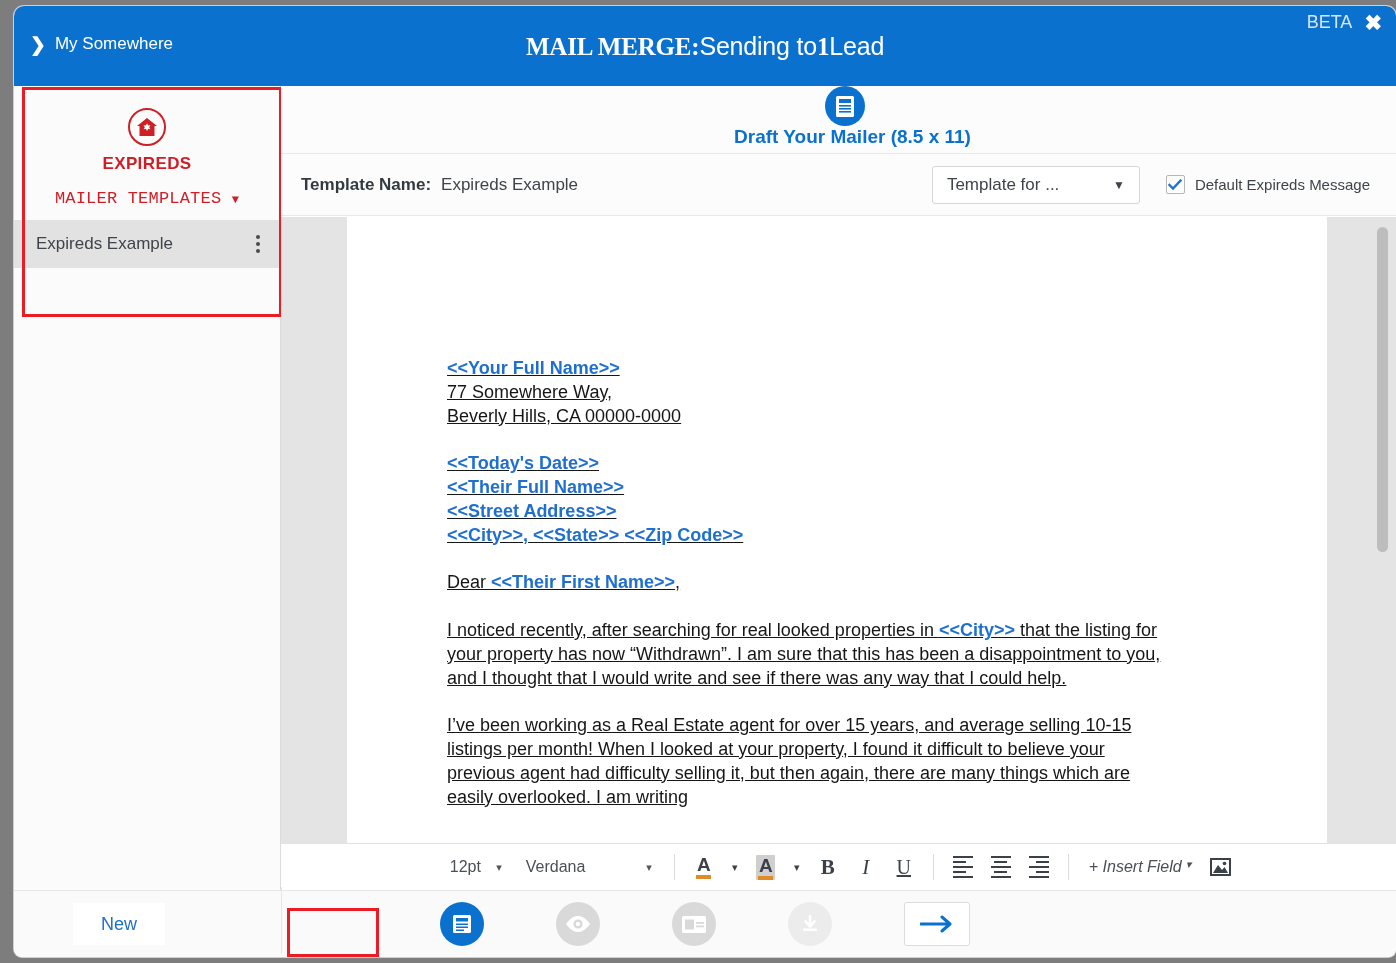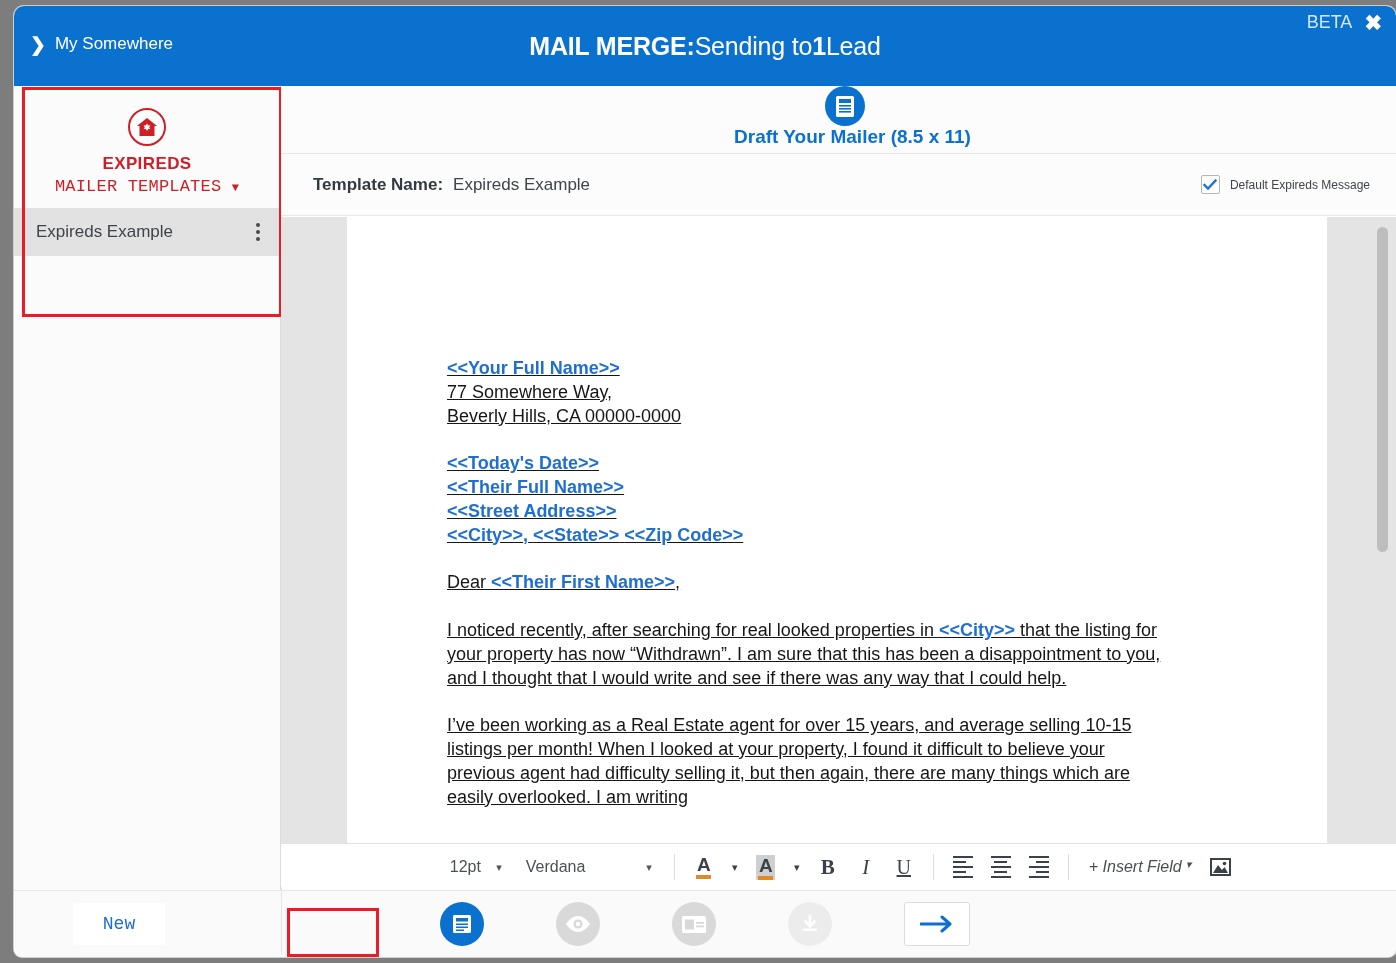--- a/index.html
+++ b/index.html
@@ -33,21 +33,21 @@
     color: #ffffff; font-size: 17px; cursor: pointer;
   }
   .chev-right {
     font-size: 19px; font-weight: bold; line-height: 1;
   }
   .header-title {
     position: absolute; left: 0; right: 0; top: 26px;
     text-align: center; color: #ffffff;
     font-size: 25px; letter-spacing: -0.2px;
   }
-  .header-title .b { font-weight: bold; }
+  .header-title .b { font-weight: bold; font-family: Liberation Serif, serif; }
   .beta-wrap {
     position: absolute; right: 14px; top: 6px;
     display: flex; align-items: center; gap: 12px; text-align: center;
   }
   .beta-label { color: #d4e7fa; font-size: 18px; }
   .close-x {
     color: #ffffff; font-size: 21px; font-weight: bold;
     cursor: pointer; line-height: 1;
   }
 
@@ -63,21 +63,21 @@
     text-align: center;
   }
   .house-icon {
     width: 38px; height: 38px; margin: 0 auto 8px;
     border: 2.5px solid #cf1f26; border-radius: 50%;
     display: flex; align-items: center; justify-content: center;
   }
   .house-icon svg { display: block; }
   .sidebar-title {
     color: #cf1f26; font-weight: bold; font-size: 17px;
-    letter-spacing: 0.4px; margin-bottom: 3px;
+    letter-spacing: 0.4px; margin-bottom: 15px;
   }
   .sidebar-sub {
     color: #cf1f26; font-size: 17px; letter-spacing: 0.2px;
     cursor: pointer;
     font-family: Liberation Mono, monospace;
   }
   .sidebar-sub .caret { font-size: 12px; }
   .tpl-item {
     height: 48px; background: #e2e2e2;
     display: flex; align-items: center;
@@ -115,21 +115,21 @@
   .doc-badge {
     width: 40px; height: 40px; border-radius: 50%;
     background: #0a71ce; margin-right: 16px;
     display: flex; align-items: center; justify-content: center;
   }
   .panel-head-title {
     color: #0a71ce; font-weight: bold; font-size: 19px;
   }
   .meta-row {
     height: 62px; border-bottom: 1px solid #e8e8e8;
-    display: flex; align-items: center; padding: 0 22px 0 32px;
+    display: flex; align-items: center; padding: 0 22px 0 20px;
     background: #fcfcfc;
   }
   .meta-label {
     font-weight: bold; font-size: 17px; color: #333a40;
     margin-right: 10px;
   }
   .meta-value { font-size: 17px; color: #3f444a; }
   .spacer { flex: 1; }
   .select-box {
     min-width: 208px; height: 38px;
@@ -143,21 +143,21 @@
   .check-wrap {
     display: flex; align-items: center; gap: 10px;
     cursor: pointer; margin-right: 4px;
   }
   .checkbox {
     width: 19px; height: 19px; border: 1px solid #b6b6b6;
     background: #fff; border-radius: 2px;
     display: flex; align-items: center; justify-content: center;
   }
   .checkbox svg { display: block; }
-  .check-label { font-size: 12px; color: #3f444a; }
+  .check-label { font-size: 15px; color: #3f444a; }
 
   
   .editor {
     position: absolute; left: 0; right: 0;
     top: 131px; bottom: 47px;
     background: #e4e4e4; overflow: hidden;
   }
   .page {
     position: absolute; left: 66px; top: 0;
     width: 980px; height: 100%;
@@ -226,21 +226,20 @@
     width: 1382px; height: 67px;
     background: #fafafa; border-top: 1px solid #e6e6e6;
     border-radius: 0 0 8px 8px;
   }
   .new-btn {
     position: absolute; left: 59px; top: 12px;
     width: 92px; height: 42px;
     display: flex; align-items: center; justify-content: center;
     color: #1f6fd0; font-size: 18px; cursor: pointer;
     background: #ffffff;
-    font-family: Liberation Mono, monospace;
   }
   .new-box {
     position: absolute; left: 273px; top: 902px;
     width: 92px; height: 49px;
     border: 3px solid #ec1c24; pointer-events: none;
   }
   .step-icons {
     position: absolute; left: 0; right: 0; top: 0; bottom: 0;
     display: flex; align-items: center; justify-content: center;
     gap: 72px;
@@ -320,20 +319,24 @@
           <rect x="4" y="16" width="12" height="1.6" fill="#0a71ce"></rect>
         </svg>
       </span>
       <span class="panel-head-title">Draft Your Mailer (8.5 x 11)</span>
     </div>
 
     <div class="meta-row">
       <span class="meta-label">Template Name:</span>
       <span class="meta-value">Expireds Example</span>
       <span class="spacer"></span>
+      <div class="select-box">
+        <span>Template for ...</span>
+        <span class="caret">▼</span>
+      </div>
       <div class="check-wrap">
         <span class="checkbox">
           <svg width="14" height="12" viewBox="0 0 14 12" aria-hidden="true">
             <path d="M1.5 6 L5 9.6 L12.5 1.6" stroke="#1f73d4" stroke-width="2.4" fill="none" stroke-linecap="square"></path>
           </svg>
         </span>
         <span class="check-label">Default Expireds Message</span>
       </div>
     </div>
 

